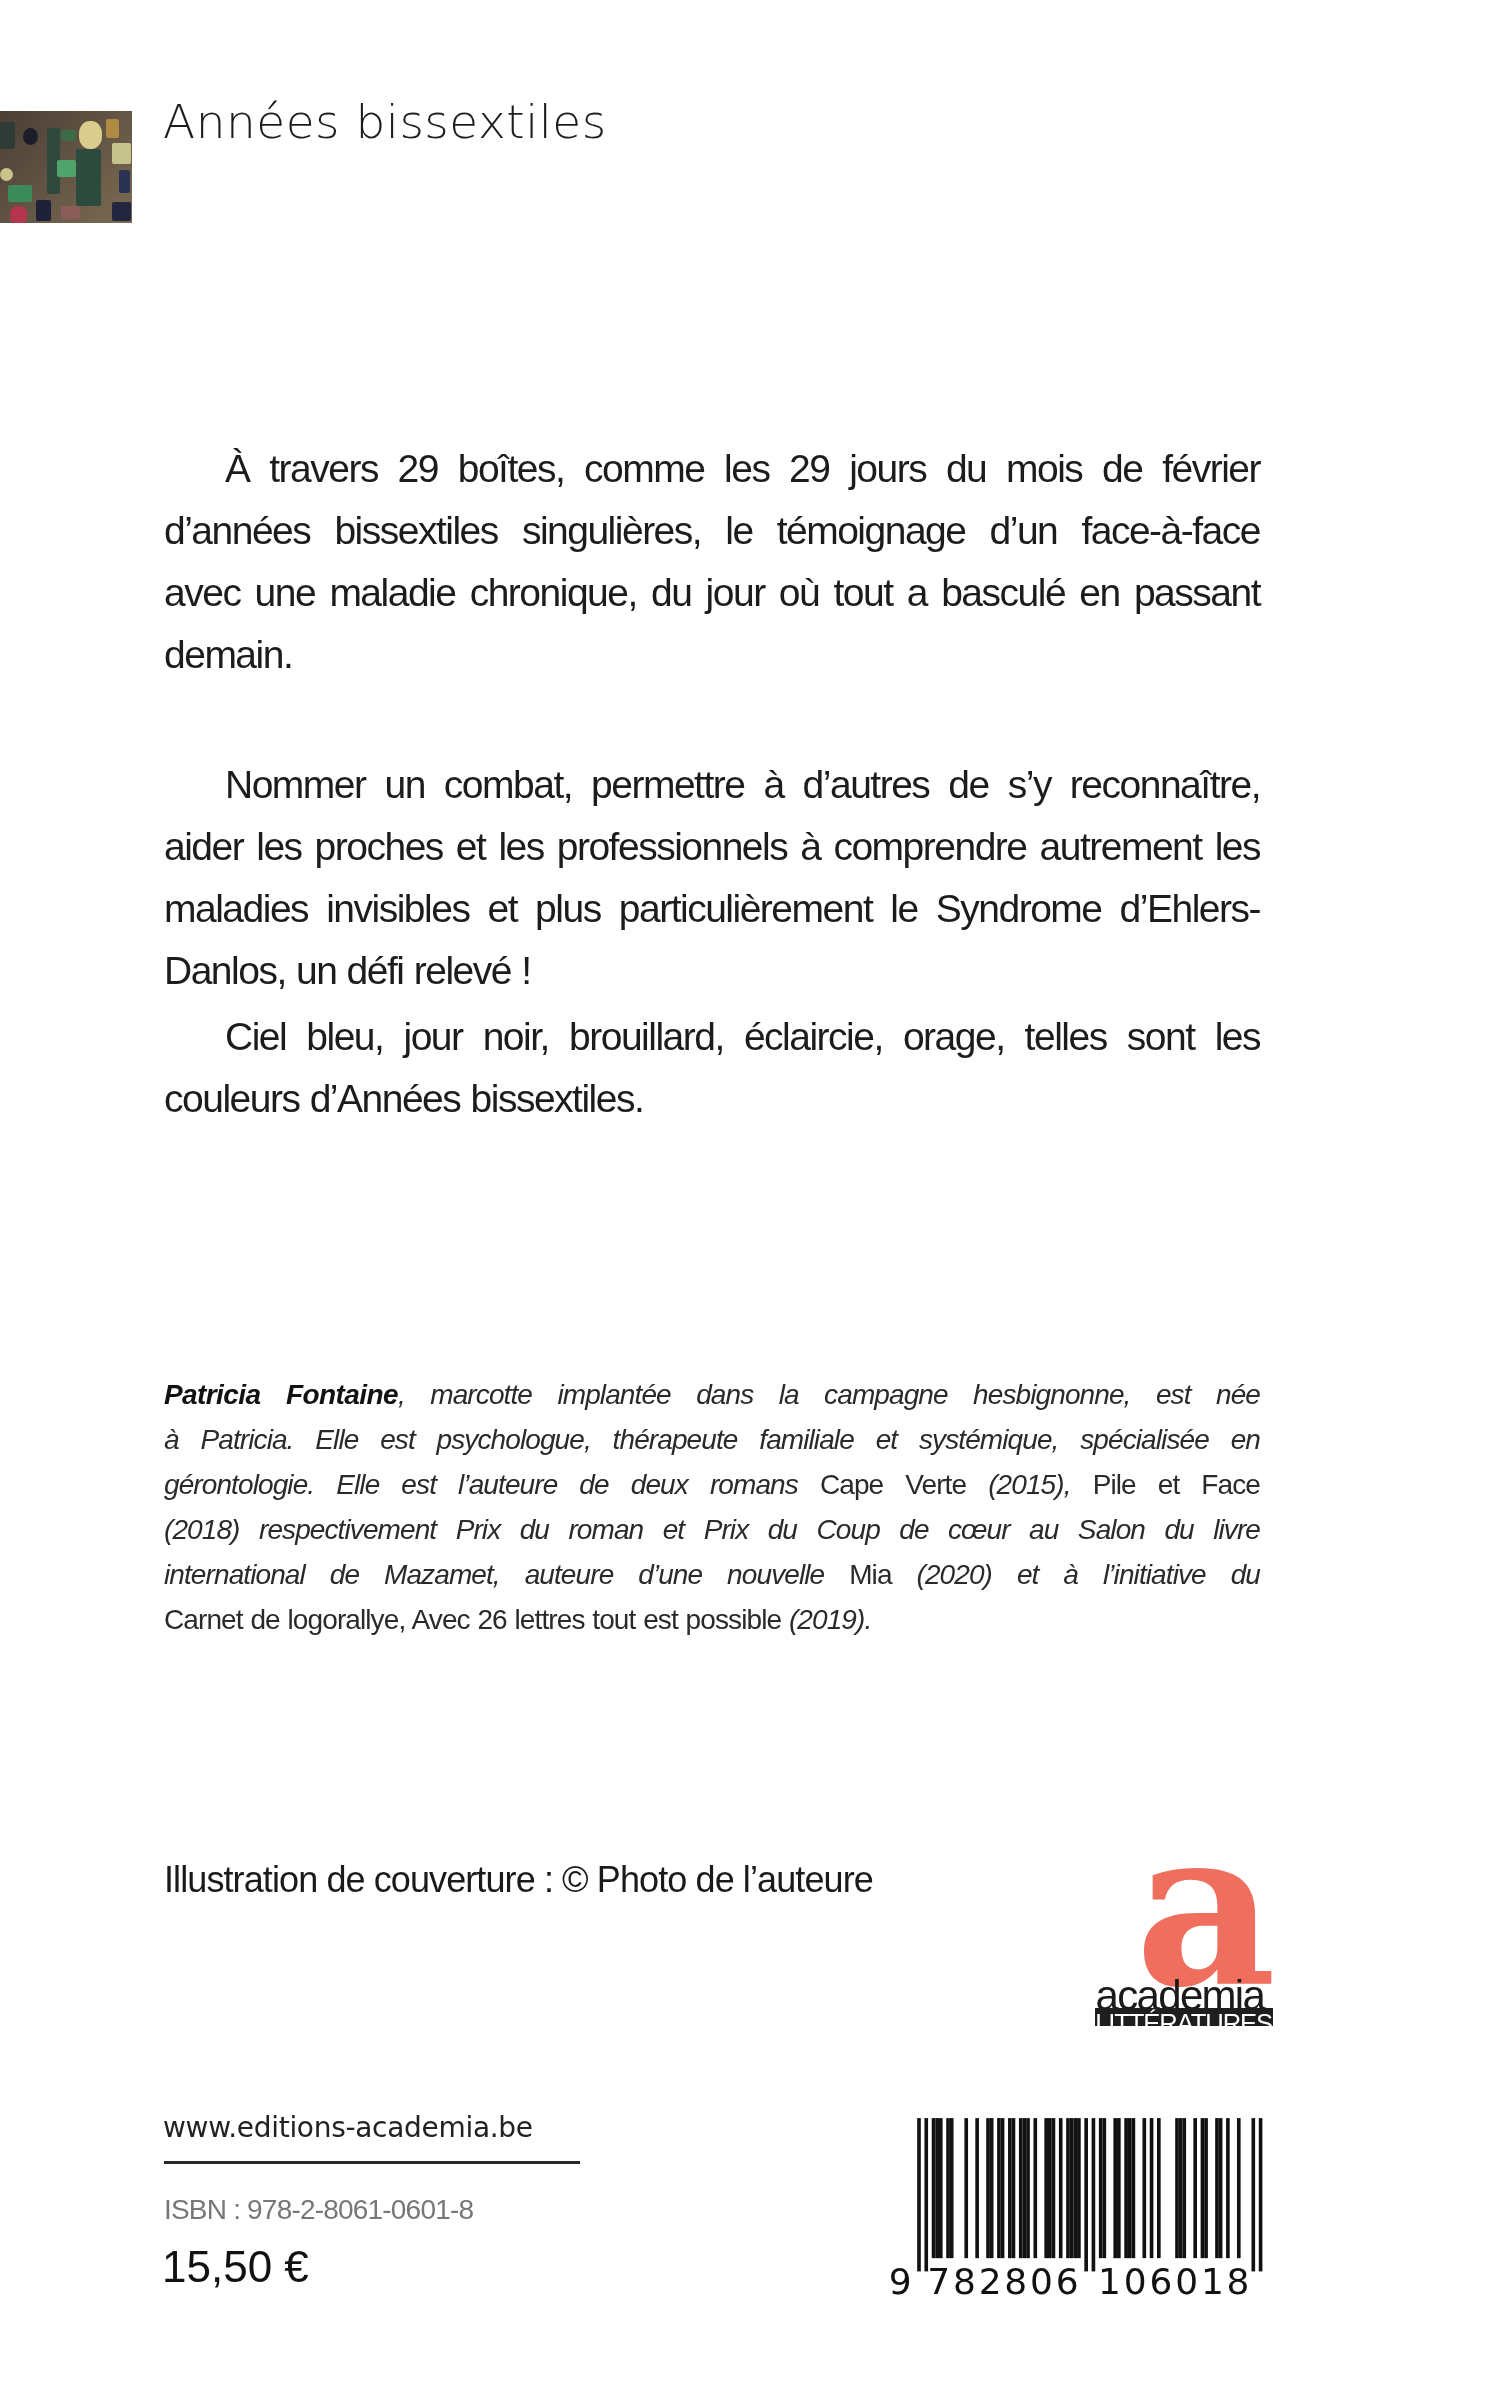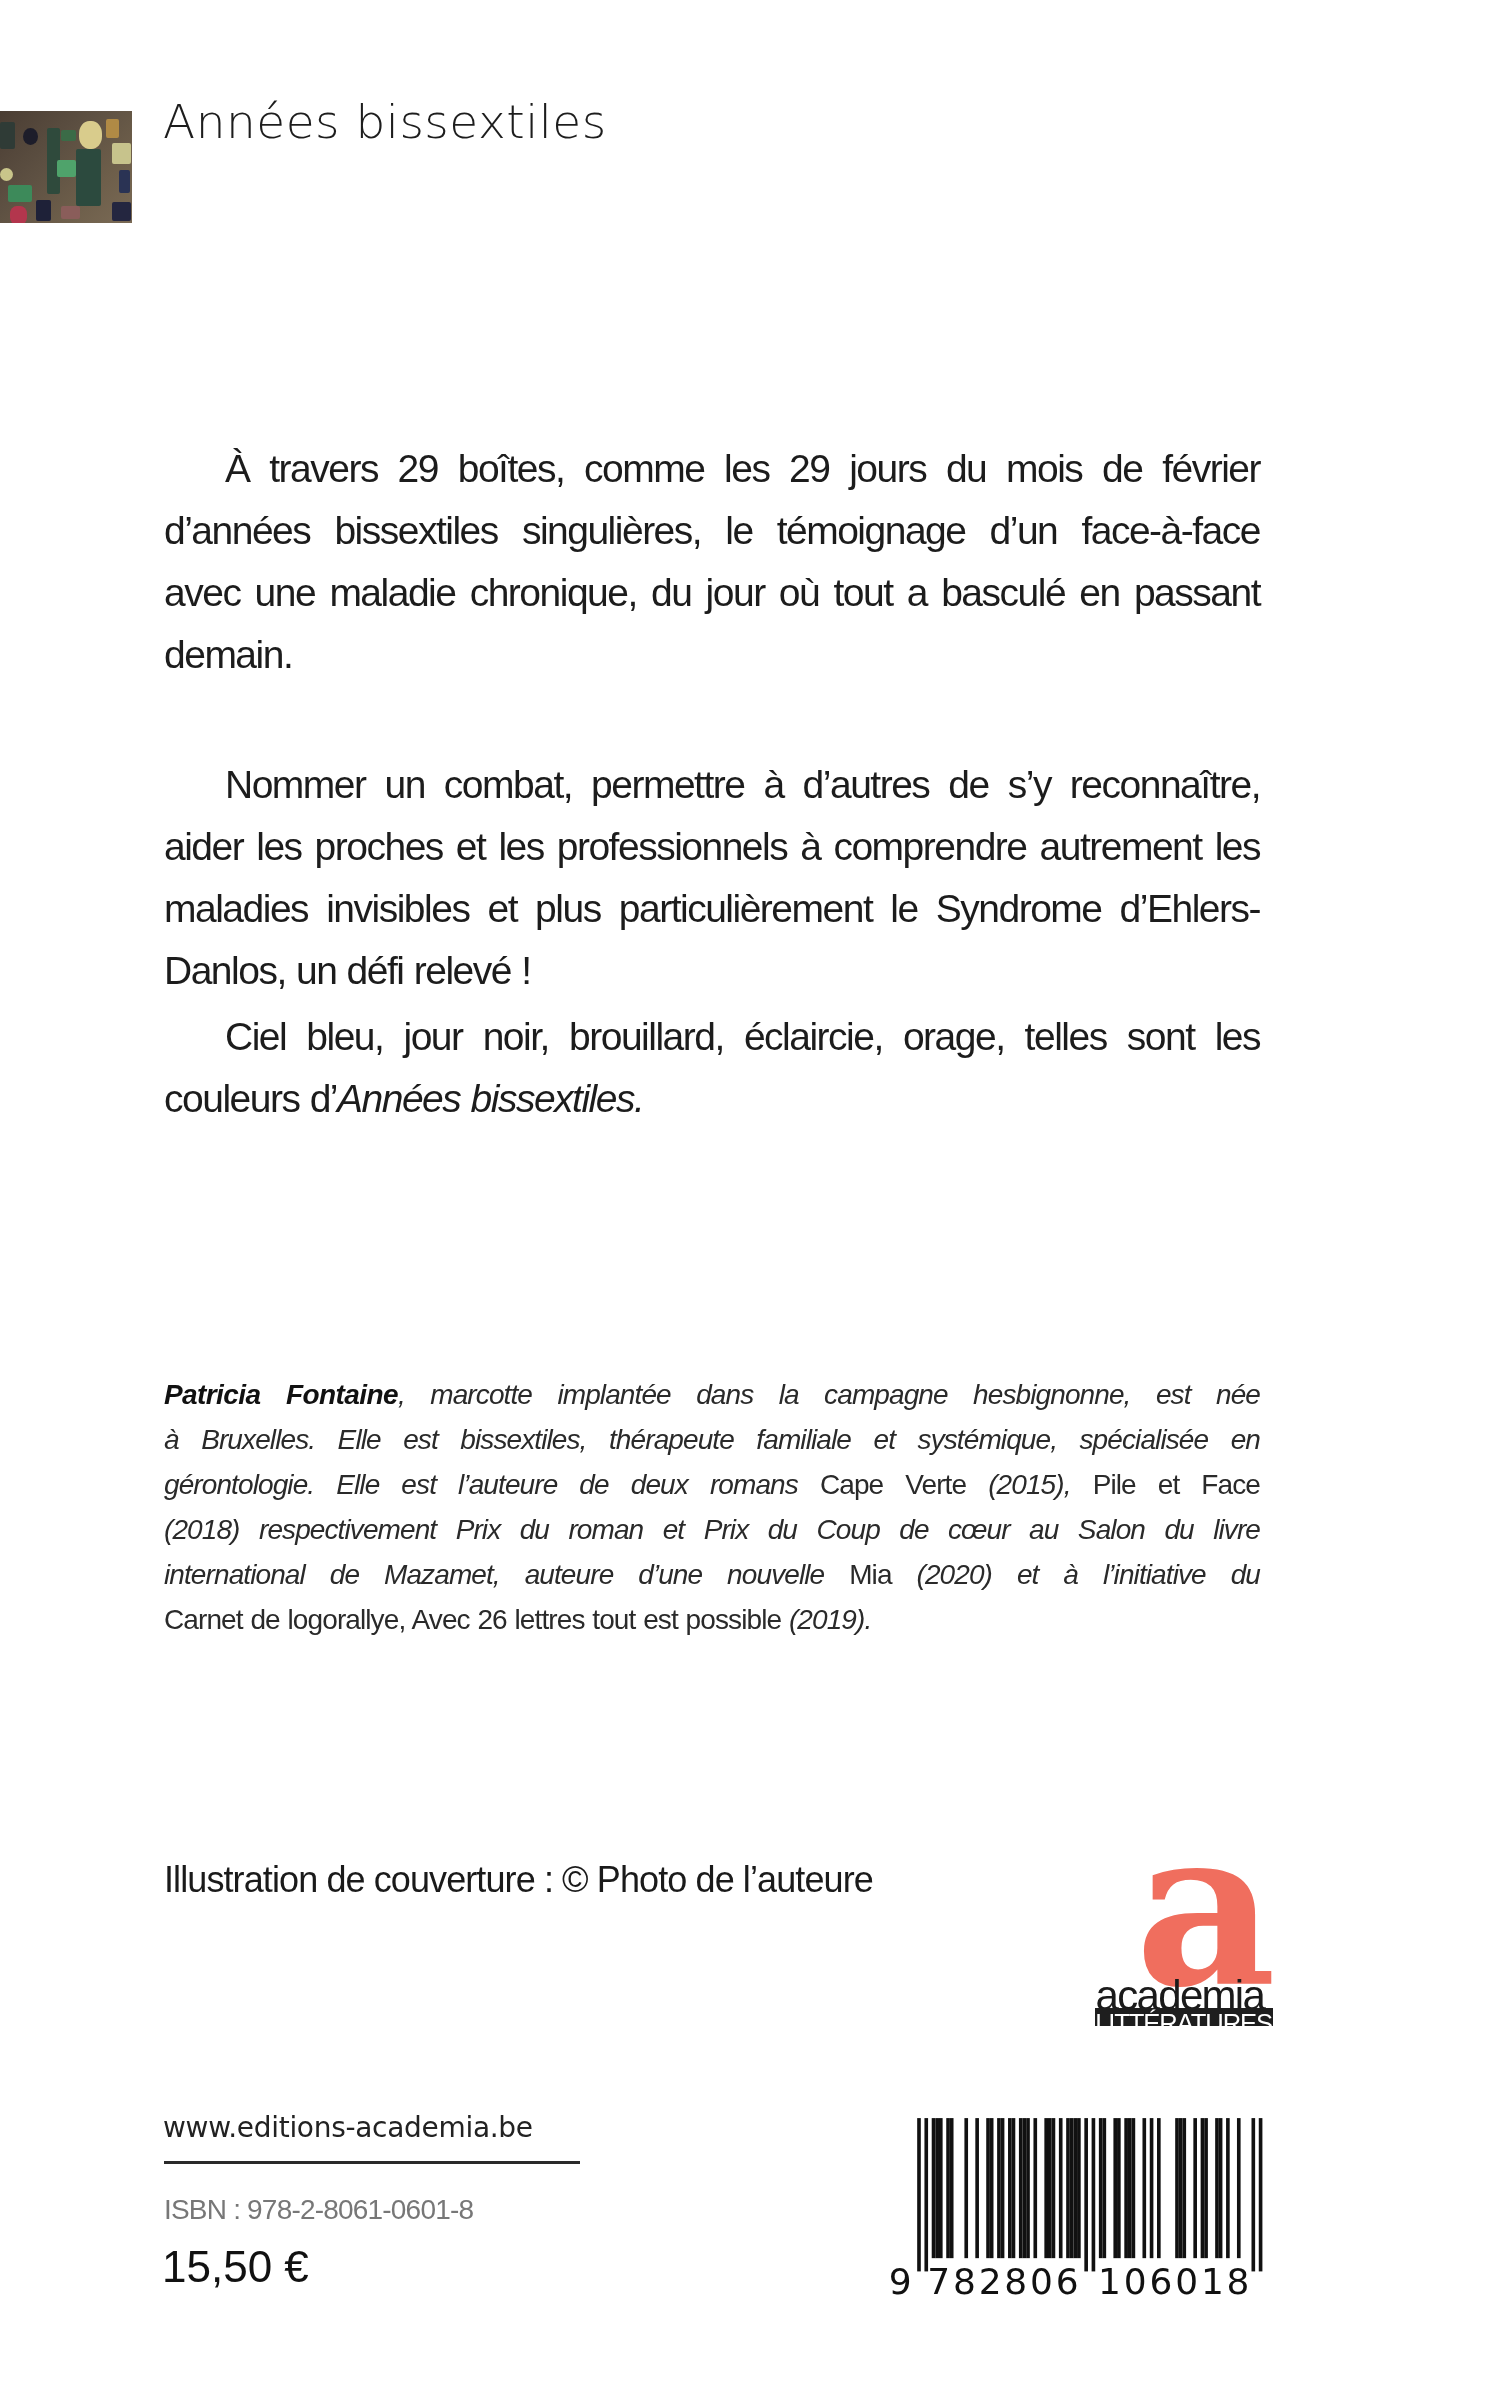--- a/index.html
+++ b/index.html
@@ -14,21 +14,21 @@
   .title { left: 163px; top: 98px; font-family: "DejaVu Sans", sans-serif; font-size: 47px;
     font-weight: 300; letter-spacing: 0.5px; color: #1d1d1d; white-space: nowrap; line-height: 1; }
 
   .body-text { left: 164px; width: 1096px; font-family: "Liberation Sans", sans-serif;
     color: #1c1c1c; }
   .line { height: 62px; line-height: 62px; font-size: 39px; letter-spacing: -1.5px;
     word-spacing: 0.9px; white-space: nowrap; overflow: visible;
     text-align: justify; text-align-last: justify; }
   .line.last { text-align-last: left; }
   .line.indent { padding-left: 61px; }
-  .line span.it { font-style: italic; }
+  .line span.it { }
 
   .bio { left: 164px; width: 1096px; font-family: "Liberation Sans", sans-serif; color: #2a2a2a; }
   .bio .line { height: 45px; line-height: 45px; font-size: 28px; letter-spacing: -0.9px; font-style: italic; }
   .bio .rm { font-style: normal; }
   .bio .name { font-style: italic; font-weight: bold; color: #111; letter-spacing: -0.6px; }
 
   .credit { left: 164px; top: 1859px; font-family: "Liberation Sans", sans-serif; font-size: 36px;
     letter-spacing: -0.9px; color: #1a1a1a; white-space: nowrap; }
 
   .logo { left: 1088px; top: 1855px; width: 189px; height: 189px; }
@@ -89,21 +89,21 @@
   <div class="line last">Danlos, un défi relevé !</div>
 </div>
 
 <div class="abs body-text" style="top:1006px;">
   <div class="line indent">Ciel bleu, jour noir, brouillard, éclaircie, orage, telles sont les</div>
   <div class="line last"><span>couleurs d’</span><span class="it">Années bissextiles.</span></div>
 </div>
 
 <div class="abs bio" style="top:1372px;">
   <div class="line"><span class="name">Patricia Fontaine</span><span>, marcotte implantée dans la campagne hesbignonne, est née</span></div>
-  <div class="line">à Bruxelles. Elle est bissextiles, thérapeute familiale et systémique, spécialisée en</div>
+  <div class="line">à Patricia. Elle est psychologue, thérapeute familiale et systémique, spécialisée en</div>
   <div class="line"><span>gérontologie. Elle est l’auteure de deux romans </span><span class="rm">Cape Verte</span><span> (2015), </span><span class="rm">Pile et Face</span></div>
   <div class="line">(2018) respectivement Prix du roman et Prix du Coup de cœur au Salon du livre</div>
   <div class="line"><span>international de Mazamet, auteure d’une nouvelle </span><span class="rm">Mia</span><span> (2020) et à l’initiative du</span></div>
   <div class="line last"><span class="rm">Carnet de logorallye, Avec 26 lettres tout est possible</span><span> (2019).</span></div>
 </div>
 
 <div class="abs credit">Illustration de couverture : © Photo de l’auteure</div>
 
 <div class="abs logo">
   <div class="big-a">a</div>

